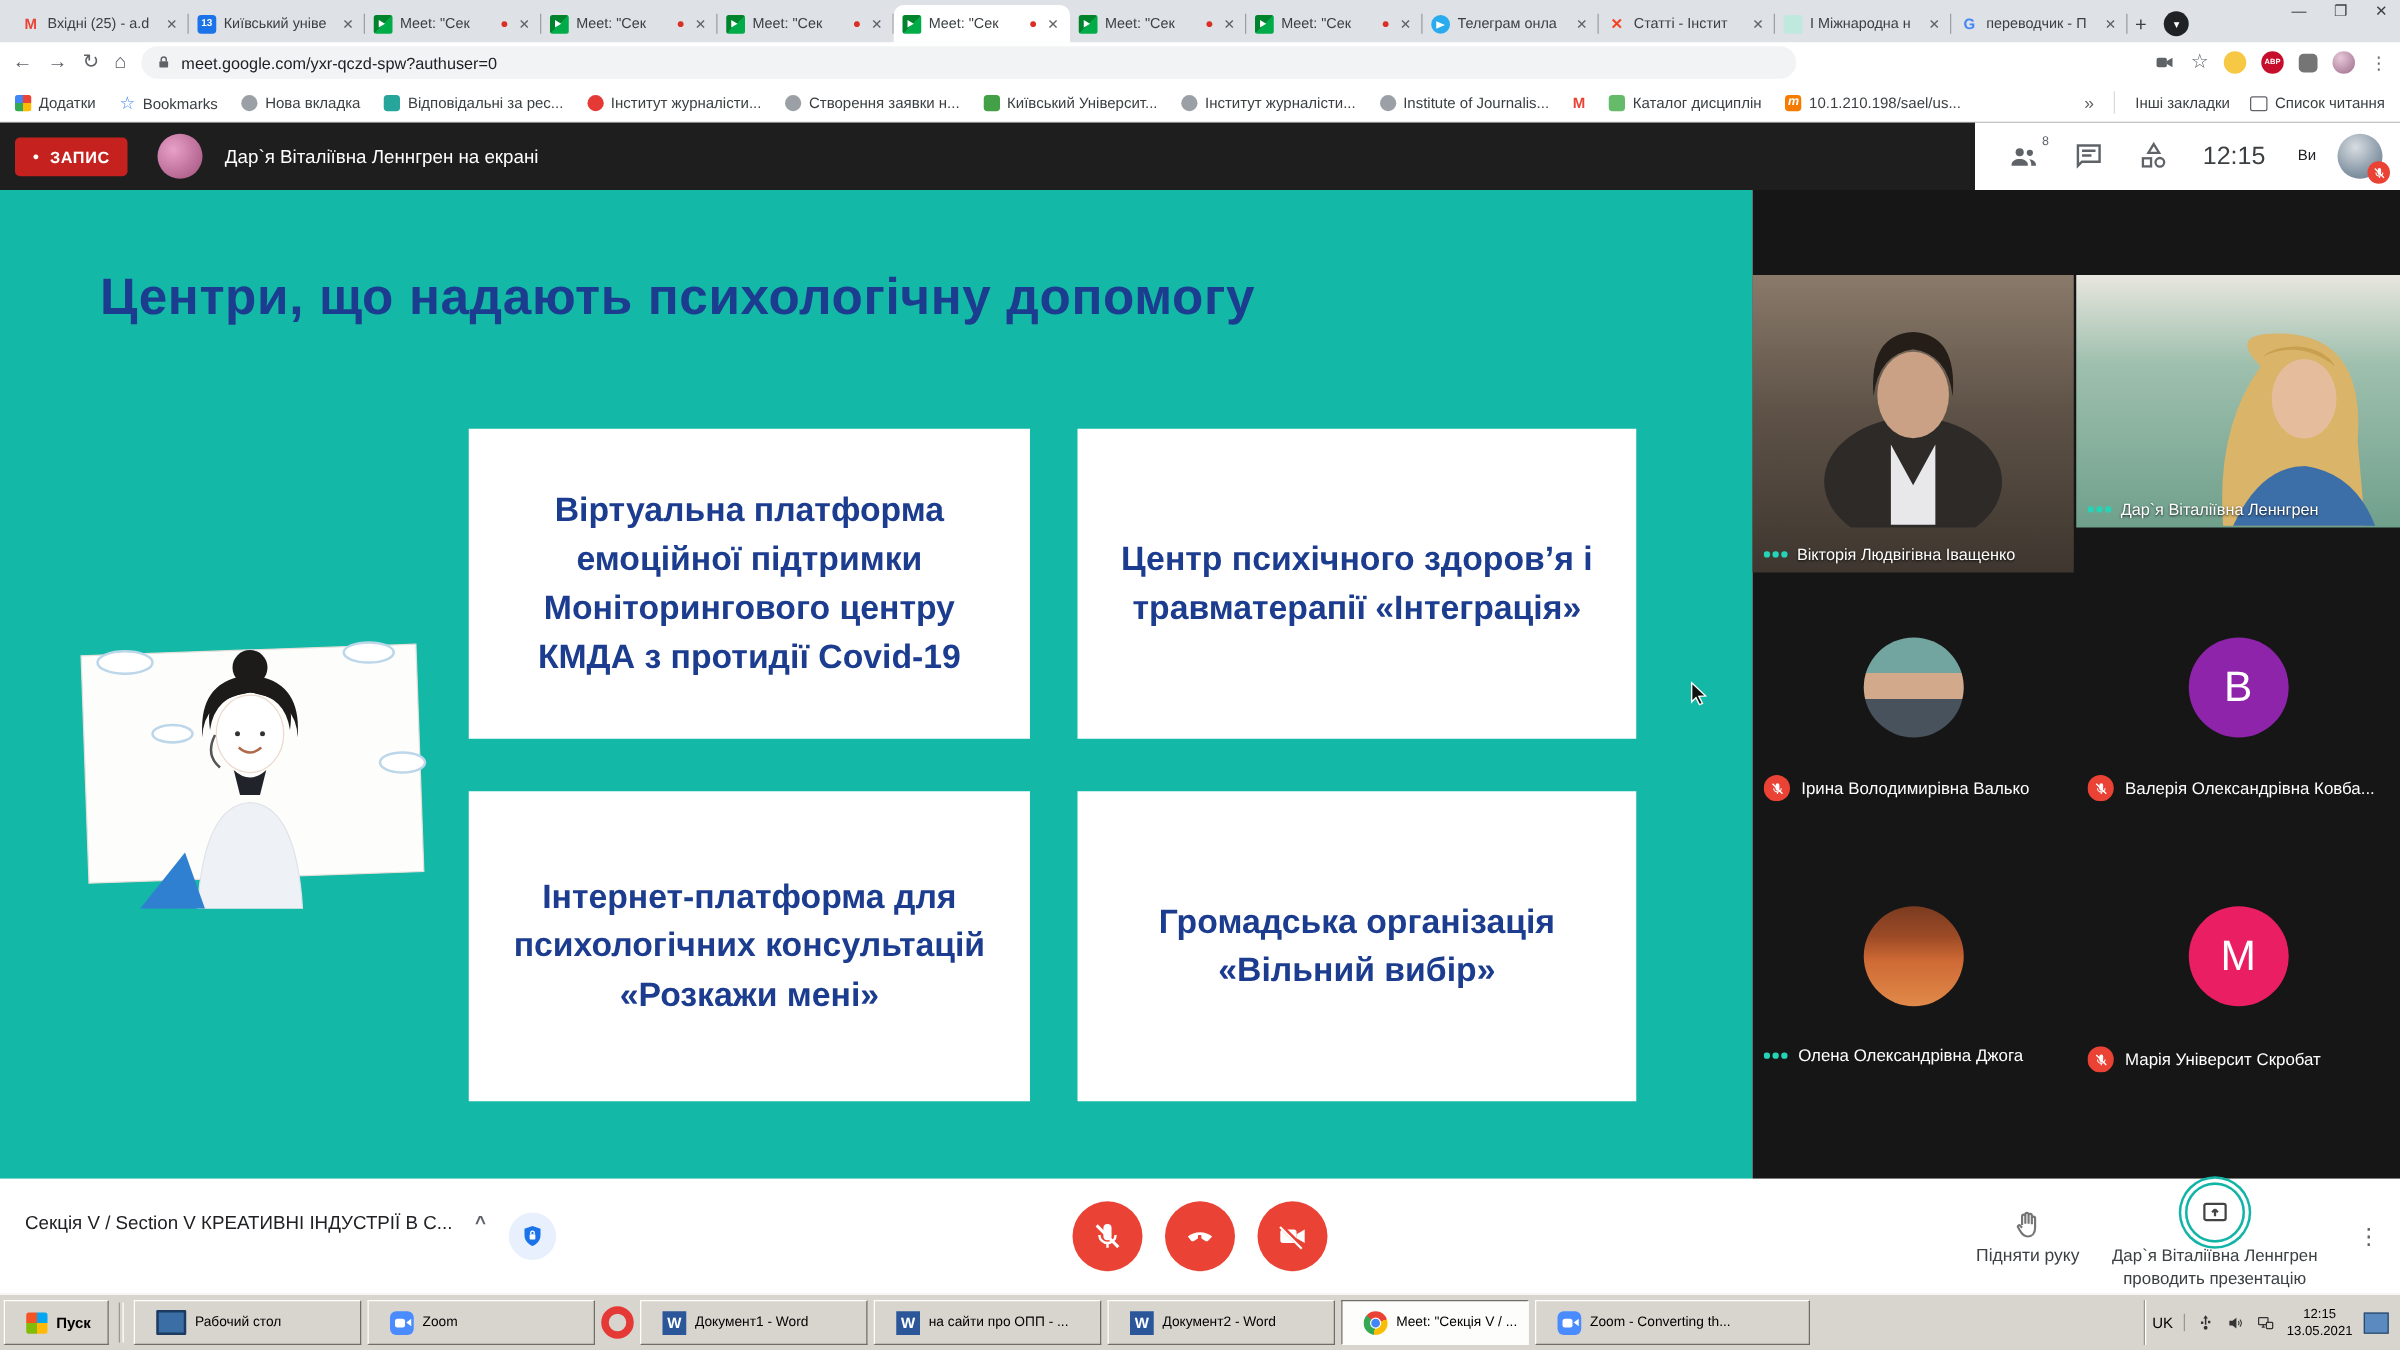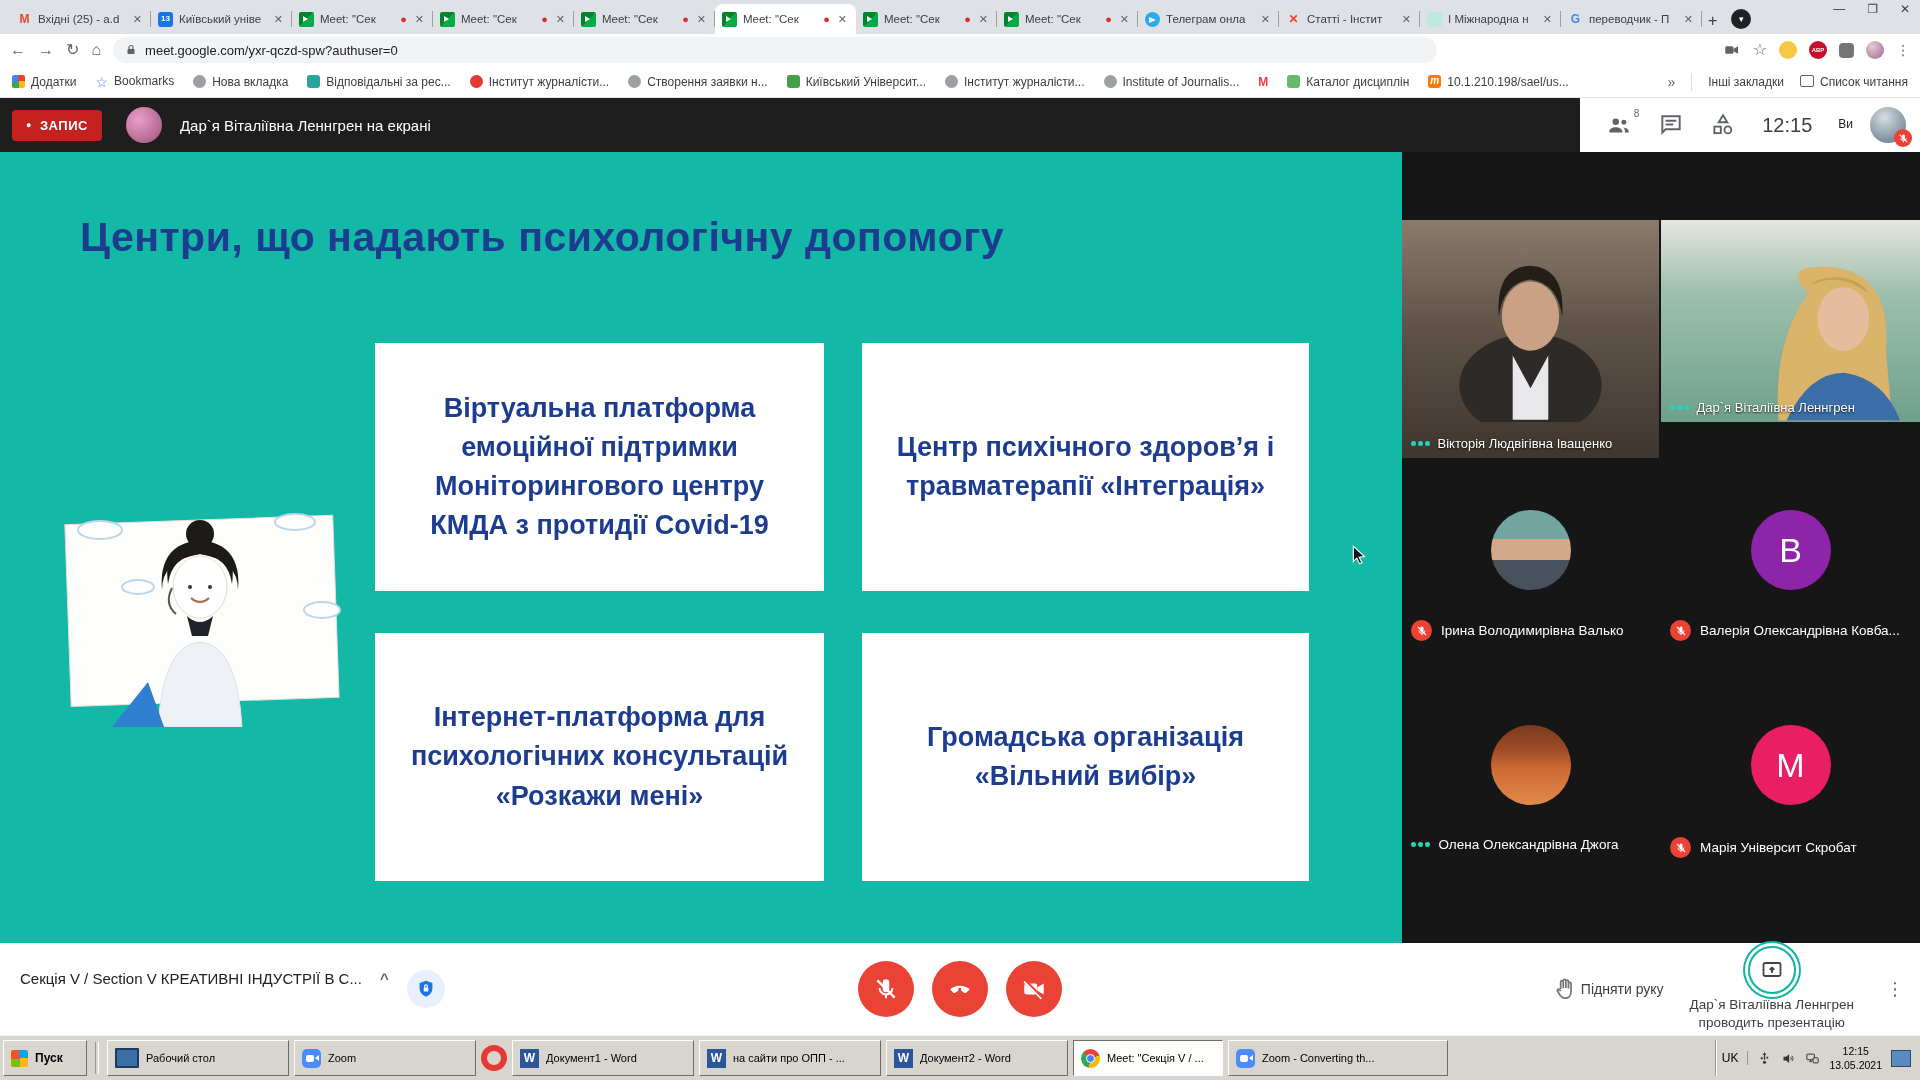--- a/index.html
+++ b/index.html
@@ -47,21 +47,21 @@
   .ext-duck{background:#f7c844;}
   .ext-abp{background:#c70d2c;color:#fff;font-size:6px;font-weight:bold;}
   .ext-puzzle{background:#757575;border-radius:4px;width:15px;height:15px;}
   .ext-avatar{background:radial-gradient(circle at 35% 30%,#e8c8d8,#9a6a8a);}
   .kebab{color:#5f6368;font-size:14px;}
 
   
   .bookmarks{position:absolute;left:0;top:66px;width:1920px;height:32px;background:#fff;
     border-bottom:1px solid #e4e6e8;display:flex;align-items:center;gap:19px;
     padding:0 12px;box-sizing:border-box;font-size:12px;color:#3c4043;}
-  .bm{display:flex;align-items:flex-start;gap:6px;white-space:nowrap;}
+  .bm{display:flex;align-items:flex-end;gap:6px;white-space:nowrap;}
   .bm-ic{width:13px;height:13px;border-radius:3px;flex:none;display:flex;align-items:center;justify-content:center;
     font-size:10px;font-weight:bold;line-height:1;}
   .bm-apps{background:conic-gradient(#ea4335 0 25%,#fbbc05 0 50%,#34a853 0 75%,#4285f4 0);border-radius:2px;}
   .bm-star{color:#4285f4;font-size:14px;}
   .bm-globe{background:#9aa0a6;border-radius:50%;}
   .bm-right{margin-left:auto;display:flex;align-items:center;gap:16px;}
   .bm-sep{width:1px;height:18px;background:#dadce0;}
   .bm-read{width:14px;height:12px;border:1.5px solid #5f6368;border-radius:2px;box-sizing:border-box;}
 
   
@@ -128,33 +128,33 @@
   .mb-title{font-size:15px;color:#202124;max-width:430px;white-space:nowrap;overflow:hidden;}
   .mb-chevron{color:#5f6368;font-size:15px;font-weight:bold;}
   .shield-circle{width:38px;height:38px;border-radius:50%;background:#e8f0fe;
     display:flex;align-items:center;justify-content:center;}
   .shield-circle svg{width:22px;height:22px;}
   .mb-center{position:absolute;left:50%;transform:translateX(-50%);display:flex;gap:18px;}
   .ctl-btn{width:56px;height:56px;border-radius:50%;background:var(--red,#ea4335);
     display:flex;align-items:center;justify-content:center;}
   .ctl-btn svg{width:26px;height:26px;}
   .mb-right{position:absolute;right:10px;top:0;height:92px;display:flex;align-items:center;gap:26px;}
-  .raise{display:flex;flex-direction:row;align-items:center;gap:3px;font-size:14px;color:#3c4043;}
+  .raise{display:flex;flex-direction:column;align-items:center;gap:3px;font-size:14px;color:#3c4043;}
   .raise svg{width:26px;height:26px;}
   .presenting{display:flex;flex-direction:column;align-items:center;font-size:13.5px;color:#3c4043;line-height:1.35;}
   .present-ring{width:44px;height:44px;border-radius:50%;border:2.5px solid var(--present,#12b5a5);
     display:flex;align-items:center;justify-content:center;margin-bottom:2px;box-shadow:0 0 0 3px #fff,0 0 0 5px var(--present,#12b5a5);}
   .present-ring svg{width:24px;height:24px;}
   .mb-kebab{color:#5f6368;font-size:18px;padding:0 6px;}
 
   
   .taskbar{position:absolute;left:0;top:1035px;width:1920px;height:45px;background:#d8d5cf;
     border-top:1px solid #f7f6f4;display:flex;align-items:center;gap:5px;
     padding:0 3px;box-sizing:border-box;}
-  .tb-btn{height:36px;display:flex;align-items:center;gap:7px;padding:0 7px;box-sizing:border-box;
+  .tb-btn{height:36px;display:flex;align-items:center;gap:7px;padding:0 17px;box-sizing:border-box;
     font-size:11px;color:#000;background:#d8d5cf;flex:none;white-space:nowrap;overflow:hidden;
     border:1px solid;border-color:#fdfdfb #716e68 #716e68 #fdfdfb;}
   .tb-btn.pressed{background:#fdfdfc;border-color:#716e68 #fdfdfb #fdfdfb #716e68;}
   .tb-start{font-weight:bold;font-size:12px;width:84px;}
   .tb-sep{width:2px;height:32px;border-left:1px solid #9b9890;border-right:1px solid #fff;margin:0 3px;}
   .winflag{width:17px;height:17px;background:conic-gradient(#05a6f0 0 25%,#ffba08 0 50%,#81bc06 0 75%,#f35325 0);
     border-radius:2px;flex:none;}
   .ic-desktop{width:20px;height:16px;background:#3a6ea5;border:2px solid #1d3a5f;border-radius:1px;flex:none;}
   .ic-zoom{width:19px;height:19px;border-radius:5px;background:#4a8cff;position:relative;flex:none;}
   .ic-zoom:before{content:"";position:absolute;left:4px;top:6px;width:8px;height:7px;background:#fff;border-radius:2px;}

